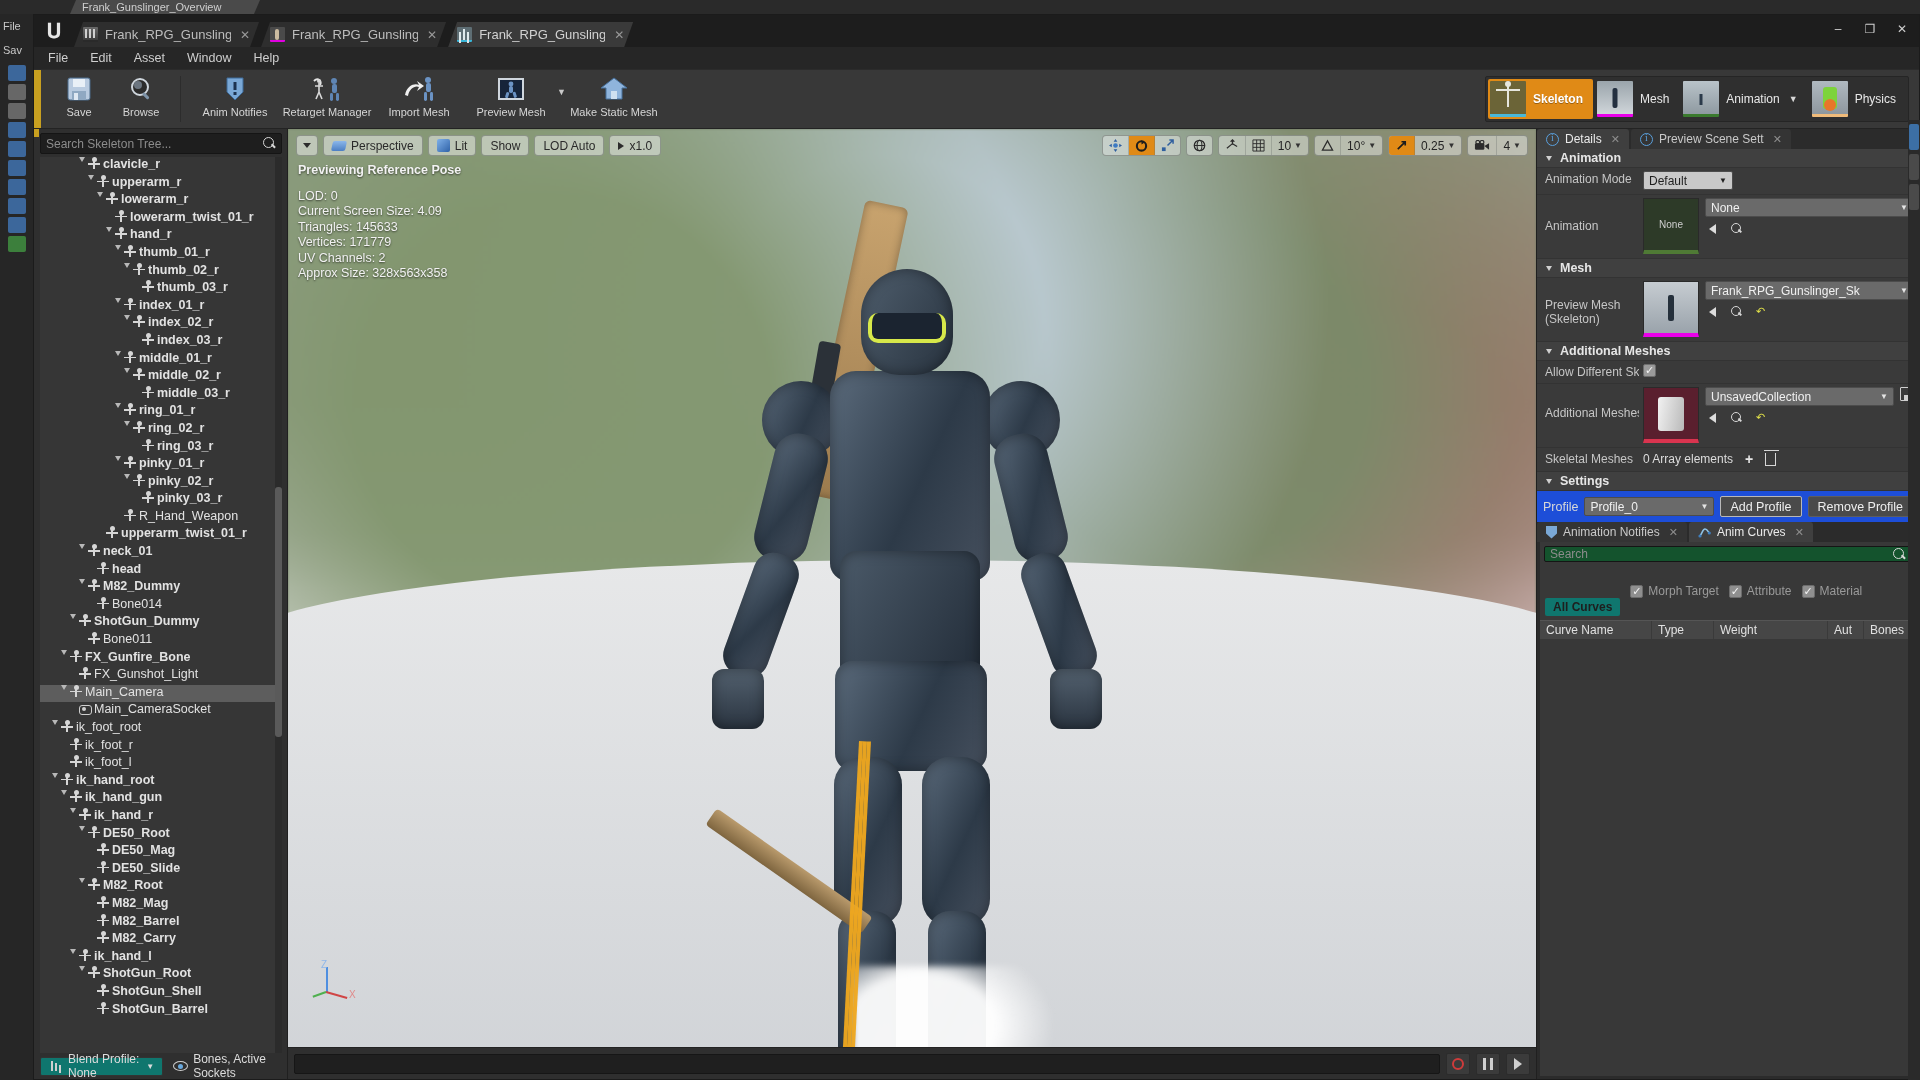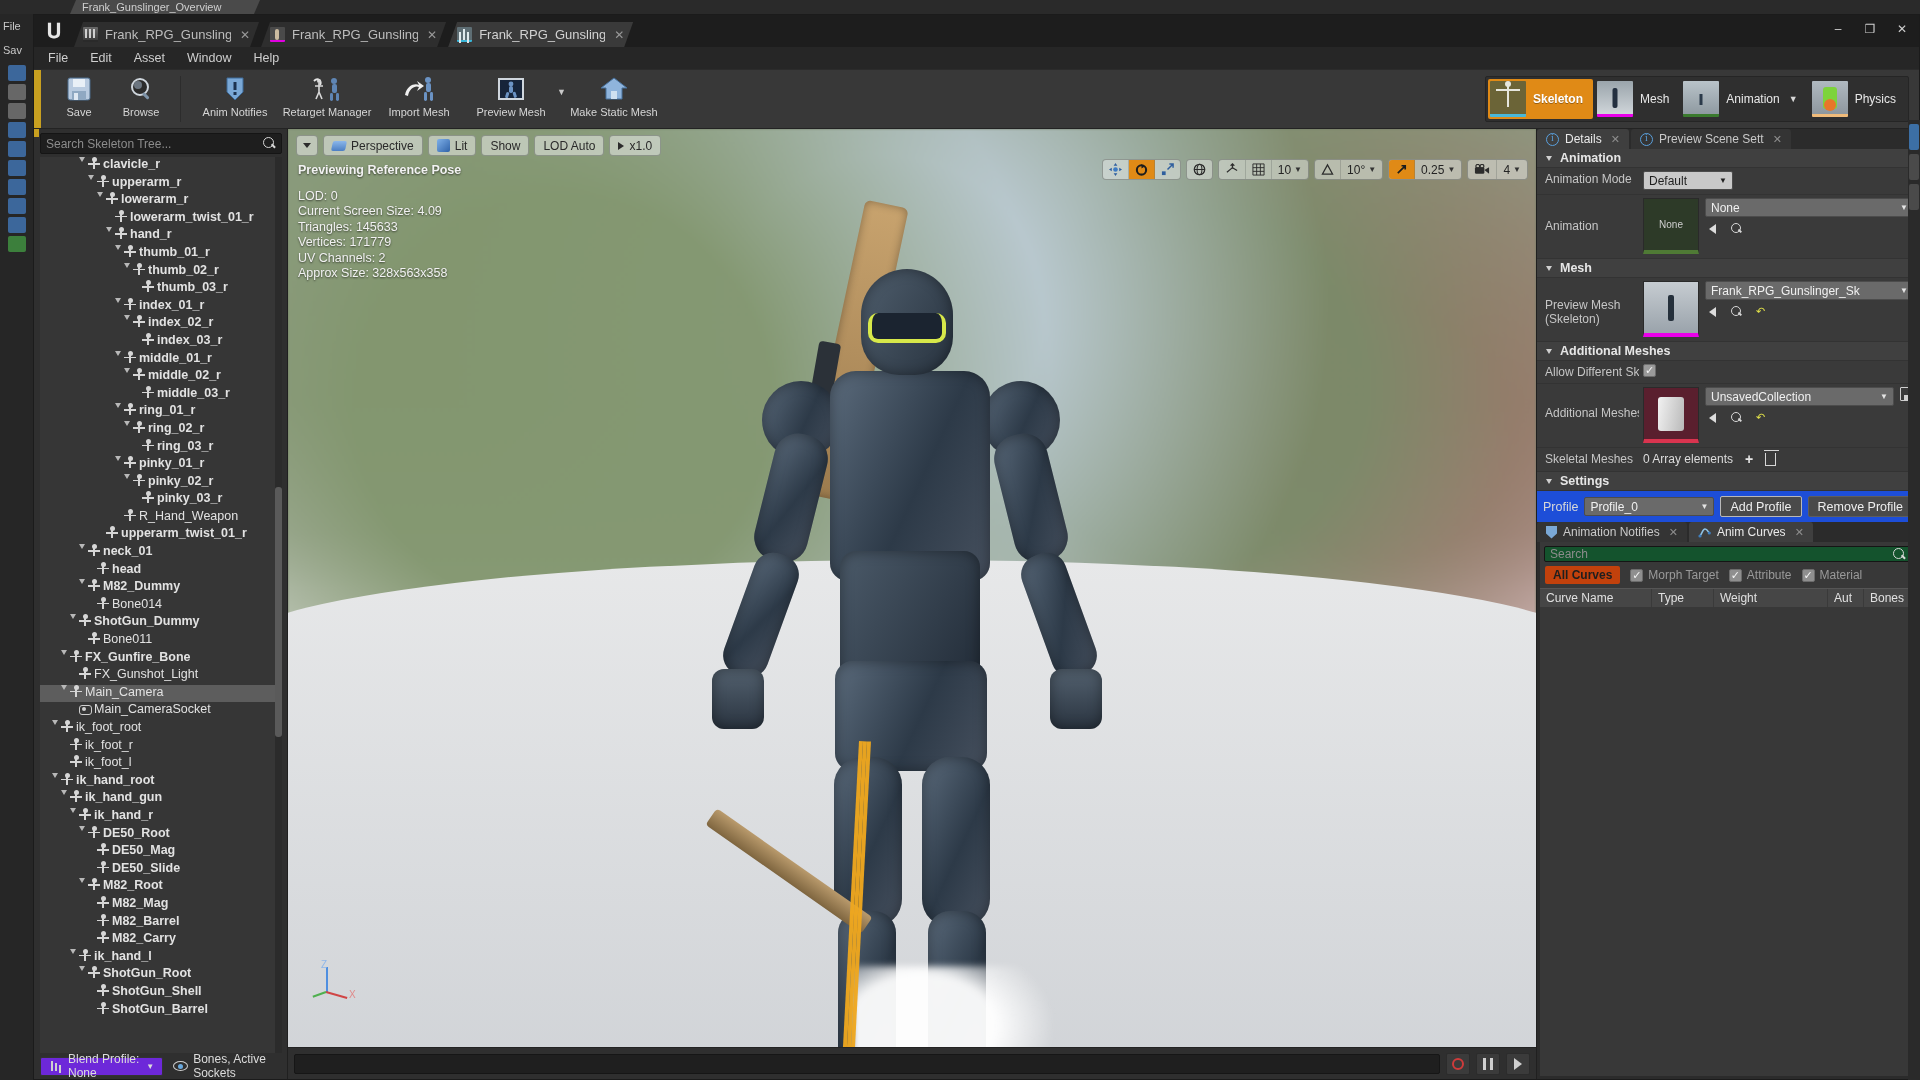--- a/index.html
+++ b/index.html
@@ -124,21 +124,21 @@
   .bico:after{content:"";position:absolute;left:1px;top:6px;width:12px;height:1.6px;background:#d6d6d6;}
   .bico i{position:absolute;left:4.5px;top:0;width:5px;height:5px;border-radius:50%;background:#d6d6d6;display:block;}
   .sico { width:14px;height:14px;flex:none;margin-right:2px;position:relative;}
   .sico:before{content:"";position:absolute;left:1px;top:3px;width:11px;height:8px;border:1.5px solid #cfcfcf;border-radius:3px;}
   .sico:after{content:"";position:absolute;left:3.5px;top:5px;width:4px;height:4px;border-radius:50%;background:#cfcfcf;}
   .tname.bone { font-weight:bold; }
   .tname.socket { font-weight:normal; }
   #tree-vscroll { position:absolute; right:0; top:0; width:7px; height:100%; background:#2b2b2b;}
   #tree-vthumb { position:absolute; right:0; top:330px; width:7px; height:250px; background:#5a5a5a; border-radius:3px;}
   #leftbottom { height:26px; flex:none; display:flex; align-items:center; gap:10px; padding:0 6px; background:#2f2f2f;}
-  .bp-btn { display:flex; align-items:center; gap:5px; height:19px; padding:0 8px; background:#6d28d9;
+  .bp-btn { display:flex; align-items:center; gap:5px; height:19px; padding:0 8px; background:#0f766e;
             border:1px solid #333; border-radius:2px; font-size:12px; color:#dcdcdc;}
   .eye { width:15px;height:10px;position:relative;flex:none;}
   .eye:before{content:"";position:absolute;inset:0;border:1.4px solid #cfcfcf;border-radius:50% 50%;}
   .eye:after{content:"";position:absolute;left:5px;top:2.5px;width:5px;height:5px;border-radius:50%;background:#6aa9dd;}
   .blendico{width:14px;height:12px;position:relative;flex:none;}
   .blendico:before{content:"";position:absolute;left:2px;top:1px;width:1.5px;height:10px;background:#cfcfcf;}
   .blendico:after{content:"";position:absolute;left:6px;top:3px;width:1.5px;height:8px;background:#cfcfcf;box-shadow:4px 2px 0 #cfcfcf;}
 
   
   #viewport { flex:1; min-width:0; position:relative; background:#6f7a63; overflow:hidden;
@@ -201,21 +201,21 @@
   #axes .lx{position:absolute;left:31px;bottom:7px;color:#e08a8a;}
   
   .vpbar { position:absolute; top:6px; display:flex; gap:5px; align-items:center; }
   #vpbar-left { left:8px; }
   #vpbar-right { right:8px; }
   .vbtn { height:21px; display:flex; align-items:center; gap:5px; padding:0 8px; font-size:12px;
           color:#2a2a2a; background:rgba(235,237,235,.55); border:1px solid rgba(90,95,90,.5);
           border-radius:4px; white-space:nowrap; }
   .vbtn.sq { padding:0 6px; }
   .vgroup { display:flex; align-items:flex-start; background:rgba(235,237,235,.5);
-            border:1px solid rgba(90,95,90,.5); border-radius:4px; height:21px; overflow:hidden;margin-top:24px; }
+            border:1px solid rgba(90,95,90,.5); border-radius:4px; height:21px; overflow:hidden; }
   .vgroup .gi { padding:0 6px; height:100%; display:flex; align-items:center; gap:3px; font-size:12px; color:#242424;
                 border-right:1px solid rgba(110,115,110,.35); }
   .vgroup .gi:last-child { border-right:none; }
   .vgroup .gi.on { background:#e08a16; color:#1c1c1c; }
   .vgroup .gi .mini { font-size:8px; color:#333; }
   .cube { width:13px;height:13px;background:linear-gradient(135deg,#7fb0e8,#2f62a8); border-radius:2px;}
   .tri { width:0;height:0;border-left:6px solid #2c2c2c;border-top:4px solid transparent;border-bottom:4px solid transparent;}
   .persp { width:14px;height:10px;background:linear-gradient(#8bb7ea,#4c7fc4); border-radius:2px; transform:skewX(-12deg);}
   #vpinfo { position:absolute; left:10px; top:34px; font-size:12.5px; color:#f2f2f2; text-shadow:0 1px 2px #0009;
             line-height:15.5px; }
@@ -283,21 +283,21 @@
   
   #curves { flex:1; display:flex; flex-direction:column; background:#2b2b2b; min-height:0;}
   #curves-body { flex:1; background:#383838; margin:0 3px 3px 3px; display:flex; flex-direction:column; min-height:0;}
   #curve-search { margin:4px; height:16px; background:#14532d; border:1px solid #151515; display:flex;
                   align-items:center; padding:0 5px; border-radius:2px;}
   #curve-search input { flex:1; background:transparent; border:none; outline:none; color:#d4d4d4; font-size:12px;
                         font-family:"Liberation Sans", sans-serif;}
   #curve-search input::placeholder { color:#8c8c8c; }
   #curve-filters { display:flex; align-items:center; gap:10px; padding:0 5px 4px 5px; }
   .filt { display:flex; align-items:center; gap:5px; font-size:12px; color:#9a9a9a; }
-  .filt.on { background:#c2410c; color:#1e1e1e; font-weight:bold; padding:2px 8px; border-radius:2px; }
+  .filt.on { background:#0f766e; color:#1e1e1e; font-weight:bold; padding:2px 8px; border-radius:2px;margin-top:32px; }
   #curve-head { display:flex; align-items:center; height:19px; background:#464646; font-size:12px; color:#e0e0e0;
                 border-top:1px solid #555; }
   #curve-head .ch { padding:0 6px; border-right:1px solid #3a3a3a; height:100%; display:flex; align-items:center;}
   
   #rightstrip { position:absolute; right:0; top:120px; width:12px; bottom:0; background:#2a2a2a; }
   .dockbtn { width:10px; height:26px; margin:4px 1px; background:#3c6fa5; border-radius:2px; }
   .dockbtn.g { background:#4a4a4a; }
 </style>
 </head>
 <body>

